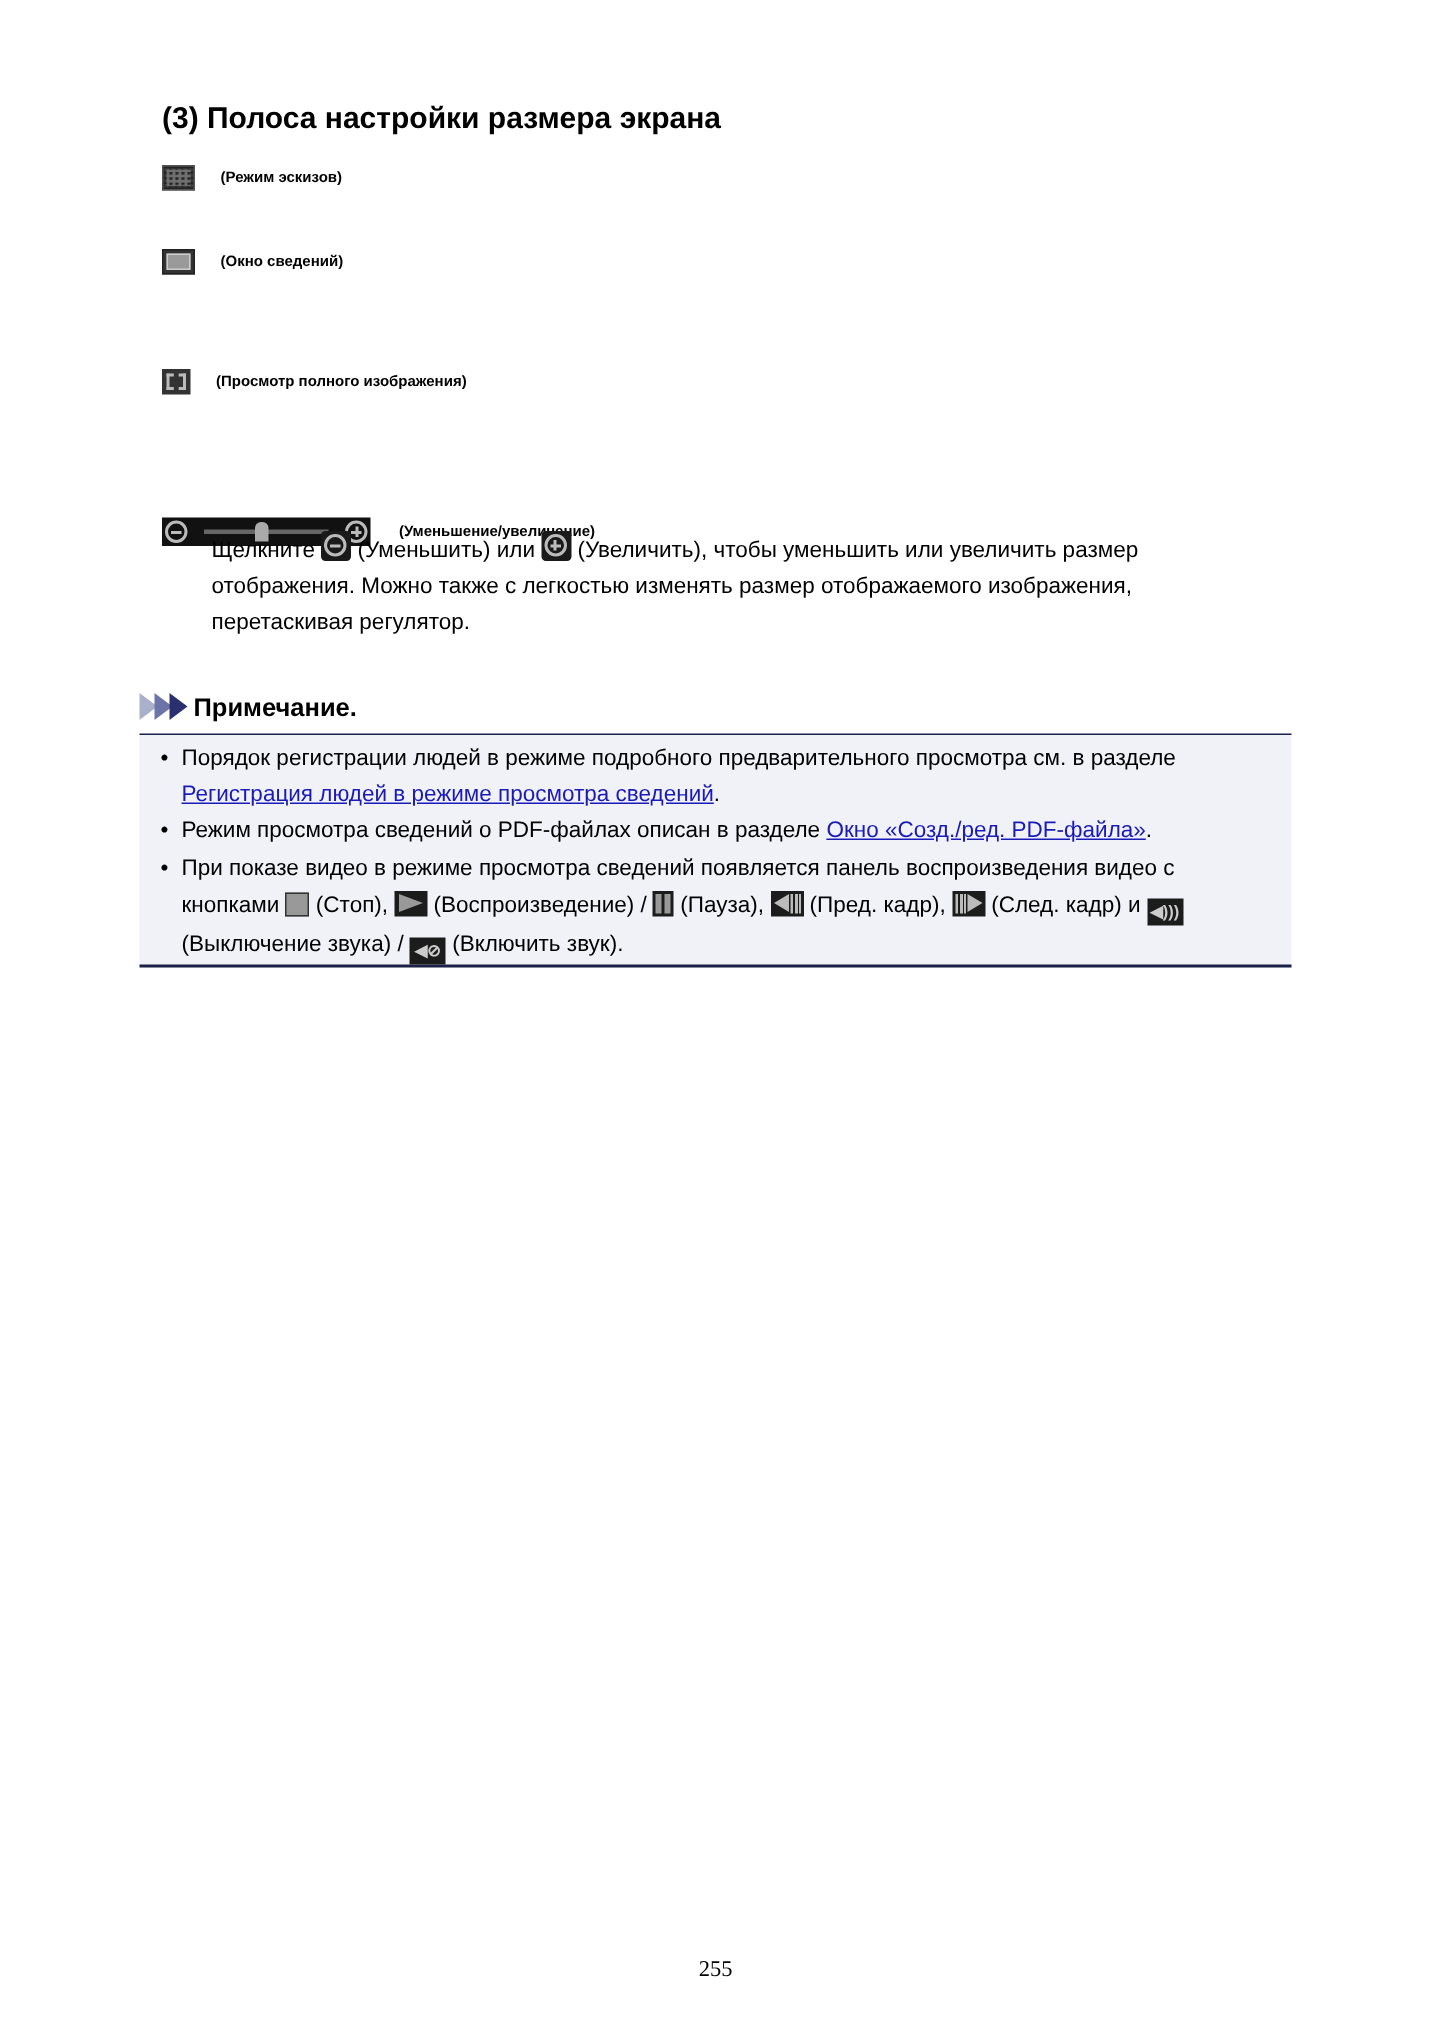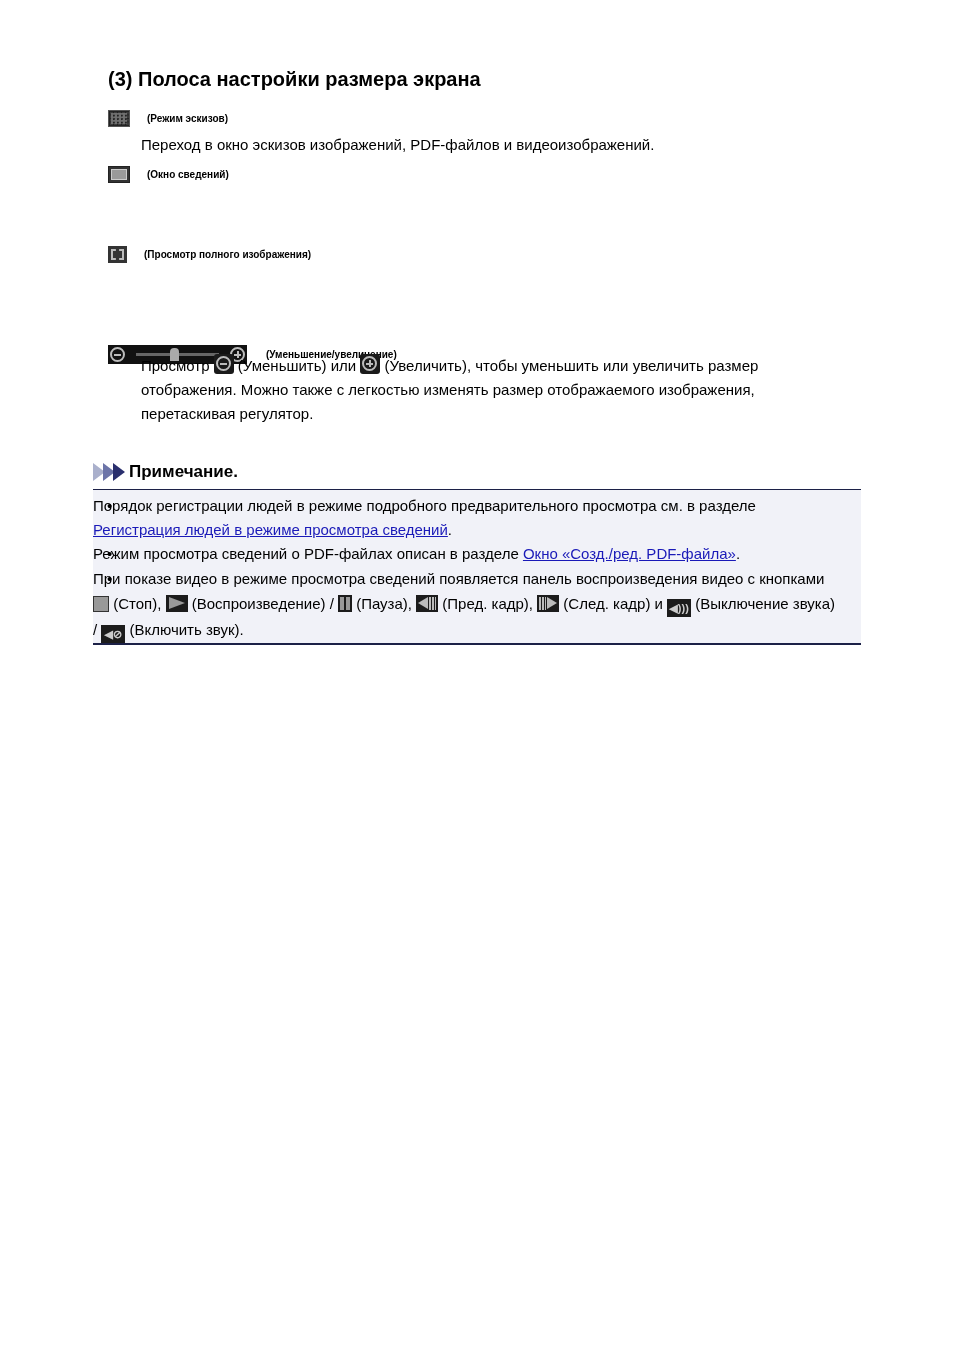--- a/index.html
+++ b/index.html
@@ -20,28 +20,28 @@
   .ico-full { width: 19px; height: 17px; background: #333; }
   .ico-full::after { content:""; position:absolute; left:3px; top:3px; right:3px; bottom:3px; border: 2px dashed #bbb; }
   .zoom-bar { width: 139px; height: 19px; background: #111; display: inline-flex; align-items: center; justify-content: space-between; padding: 0 2px; box-sizing: border-box; position: relative; }
   .zc { width: 15px; height: 15px; border-radius: 50%; border: 2px solid #bbb; box-sizing: border-box; position: relative; }
   .zc::before { content:""; position:absolute; left:2px; right:2px; top:50%; height:2px; margin-top:-1px; background:#bbb; }
   .zc.plus::after { content:""; position:absolute; top:2px; bottom:2px; left:50%; width:2px; margin-left:-1px; background:#bbb; }
   .track { position: absolute; left: 28px; right: 28px; top: 8px; height: 3px; background: #666; }
   .thumb { position: absolute; left: 62px; top: 3px; width: 9px; height: 13px; background: #aaa; border-radius: 4px 4px 0 0; }
   .inline-circle { display:inline-block; vertical-align: -3px; width: 20px; height: 20px; background:#1a1a1a; border-radius:3px; position:relative; }
   .inline-circle .zc { position:absolute; left:2px; top:2px; }
-  .note-head { position: absolute; left: 93px; top: 462px; font-size: 17px; font-weight: bold; display: flex; align-items: center; gap: 6px; }
+  .note-head { position: absolute; left: 93px; top: 462px; font-size: 17px; font-weight: bold; display: flex; align-items: flex-start; gap: 6px; }
   .chev { display:inline-flex; }
   .chev span { width: 0; height: 0; border-top: 9px solid transparent; border-bottom: 9px solid transparent; border-left: 12px solid #2a2f6e; margin-right: -2px; }
   .chev span:nth-child(1) { border-left-color: #aab0cc; }
   .chev span:nth-child(2) { border-left-color: #6c74a8; }
   .note-box { position: absolute; left: 93px; top: 489px; width: 768px; height: 156px; background: #f1f2f8; border-top: 1px solid #1c2147; border-bottom: 2px solid #1c2147; box-sizing: border-box; }
   .note-list { margin: 0; padding: 0; list-style: none; position: absolute; left: 0; top: 4px; width: 768px; font-size: 15px; line-height: 24px; }
-  .note-list li { position: relative; padding-right: 24px; margin-bottom: 0; }
+  .note-list li { position: relative; padding-left: 28px; padding-right: 24px; margin-bottom: 0; }
   .note-list li::before { content: "•"; position: absolute; left: 14px; top: 0; }
   a.link { color: #1a1ab8; text-decoration: underline; }
   .vi { display:inline-block; vertical-align: -3px; height: 18px; position: relative; }
   .vi-stop { width: 16px; height: 16px; background:#999; border:1px solid #333; box-sizing:border-box; }
   .vi-play { width: 22px; height: 17px; background: #1c1c1c; }
   .vi-play::after { content:""; position:absolute; left:3px; top:2px; border-top:6.5px solid transparent; border-bottom:6.5px solid transparent; border-left:16px solid #999; }
   .vi-pause { width: 14px; height: 17px; background:#1c1c1c; }
   .vi-pause::before, .vi-pause::after { content:""; position:absolute; top:2px; bottom:2px; width:4px; background:#999; }
   .vi-pause::before { left:2px; } .vi-pause::after { right:2px; }
   .vi-prev { width: 22px; height: 17px; background:#1c1c1c; }
@@ -58,21 +58,20 @@
 <body>
 
 <div class="page">
 
   <h2 class="section-title">(3) Полоса настройки размера экрана</h2>
 
   <div class="item-head" style="top:110px;">
     <span class="ico ico-grid"></span>
     <span>(Режим эскизов)</span>
   </div>
-  <div class="item-desc" style="top:133px;">Переход в окно эскизов изображений, PDF-файлов и видеоизображений.</div>
 
   <div class="item-head" style="top:166px;">
     <span class="ico ico-window"></span>
     <span>(Окно сведений)</span>
   </div>
 
   <div class="item-head" style="top:246px;">
     <span class="ico ico-full"></span>
     <span>(Просмотр полного изображения)</span>
   </div>
@@ -80,21 +79,21 @@
   <div class="item-head" style="top:345px;">
     <span class="zoom-bar">
       <span class="zc"></span>
       <span class="track"></span>
       <span class="thumb"></span>
       <span class="zc plus"></span>
     </span>
     <span style="margin-left:2px;">(Уменьшение/увеличение)</span>
   </div>
   <div class="item-desc" style="top:354px; width:670px;">
-    <span>Просмотр </span><span class="inline-circle"><span class="zc"></span></span><span> (Уменьшить) или </span><span class="inline-circle"><span class="zc plus"></span></span><span> (Увеличить), чтобы уменьшить или увеличить размер отображения. Можно также с легкостью изменять размер отображаемого изображения, перетаскивая регулятор.</span>
+    <span>Щелкните </span><span class="inline-circle"><span class="zc"></span></span><span> (Уменьшить) или </span><span class="inline-circle"><span class="zc plus"></span></span><span> (Увеличить), чтобы уменьшить или увеличить размер отображения. Можно также с легкостью изменять размер отображаемого изображения, перетаскивая регулятор.</span>
   </div>
 
   <div class="note-head">
     <span class="chev">
         <span></span>
         <span></span>
         <span></span>
       </span>
     <span>Примечание.</span>
   </div>
@@ -106,13 +105,14 @@
       </li>
       <li>
         <span>Режим просмотра сведений о PDF-файлах описан в разделе </span><a class="link" href="#">Окно «Созд./ред. PDF-файла»</a><span>.</span>
       </li>
       <li style="line-height:25px;">
         <span>При показе видео в режиме просмотра сведений появляется панель воспроизведения видео с кнопками </span><span class="vi vi-stop"></span><span> (Стоп), </span><span class="vi vi-play"></span><span> (Воспроизведение) / </span><span class="vi vi-pause"></span><span> (Пауза), </span><span class="vi vi-prev"></span><span> (Пред. кадр), </span><span class="vi vi-next"></span><span> (След. кадр) и </span><span class="vi vi-sound">◀)))</span><span> (Выключение звука) / </span><span class="vi vi-mute">◀⊘</span><span> (Включить звук).</span>
       </li>
     </ul>
   </div>
 
+  <div class="page-number">255</div>
 </div>
 
 </body></html>

